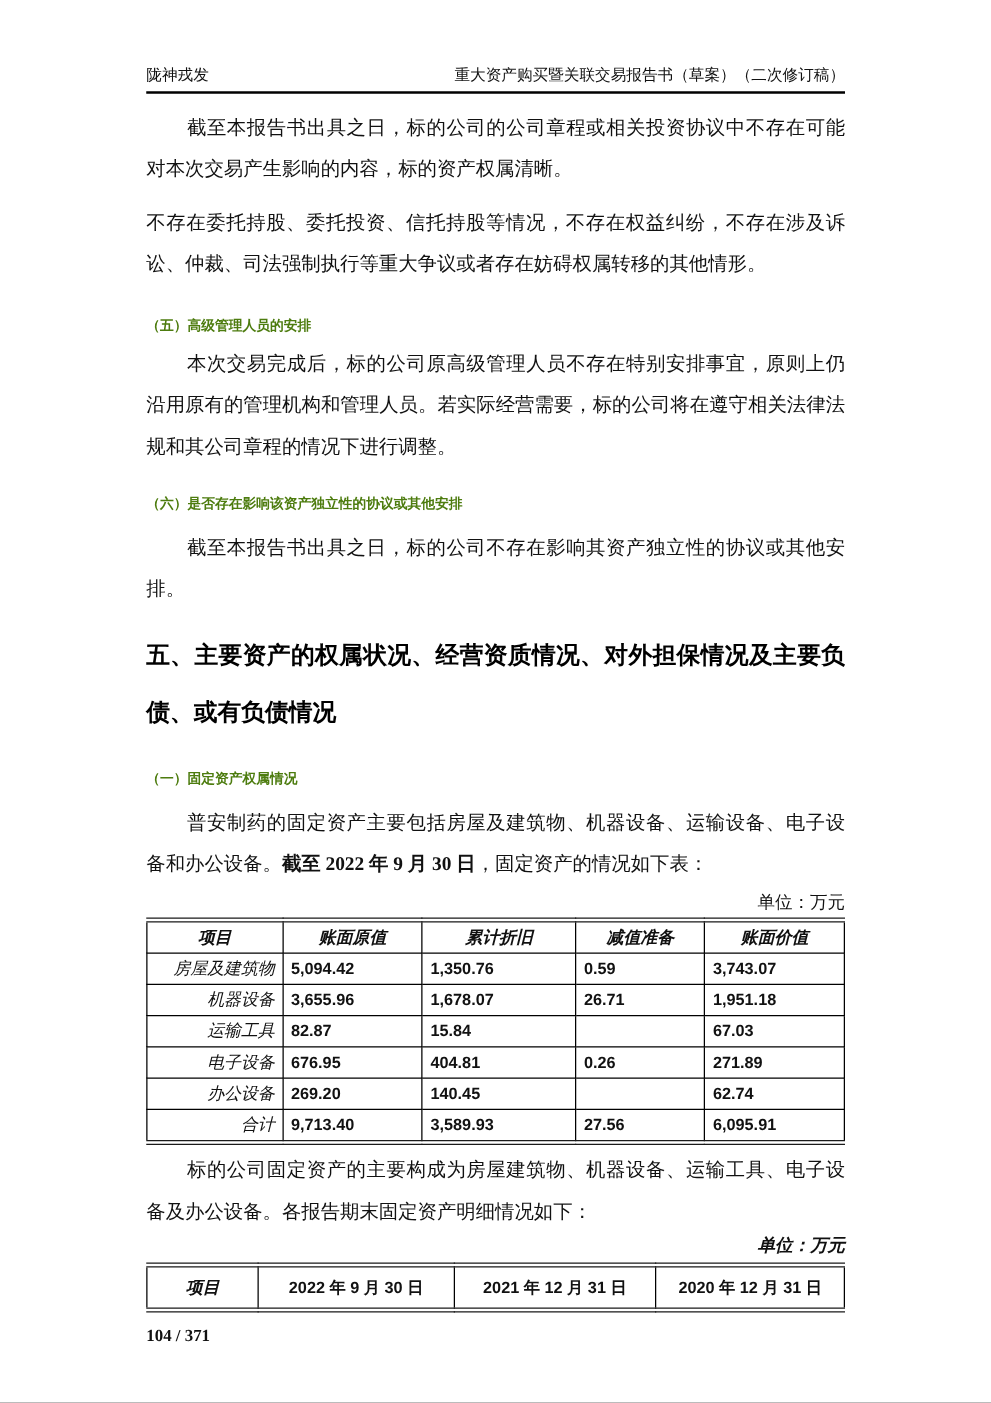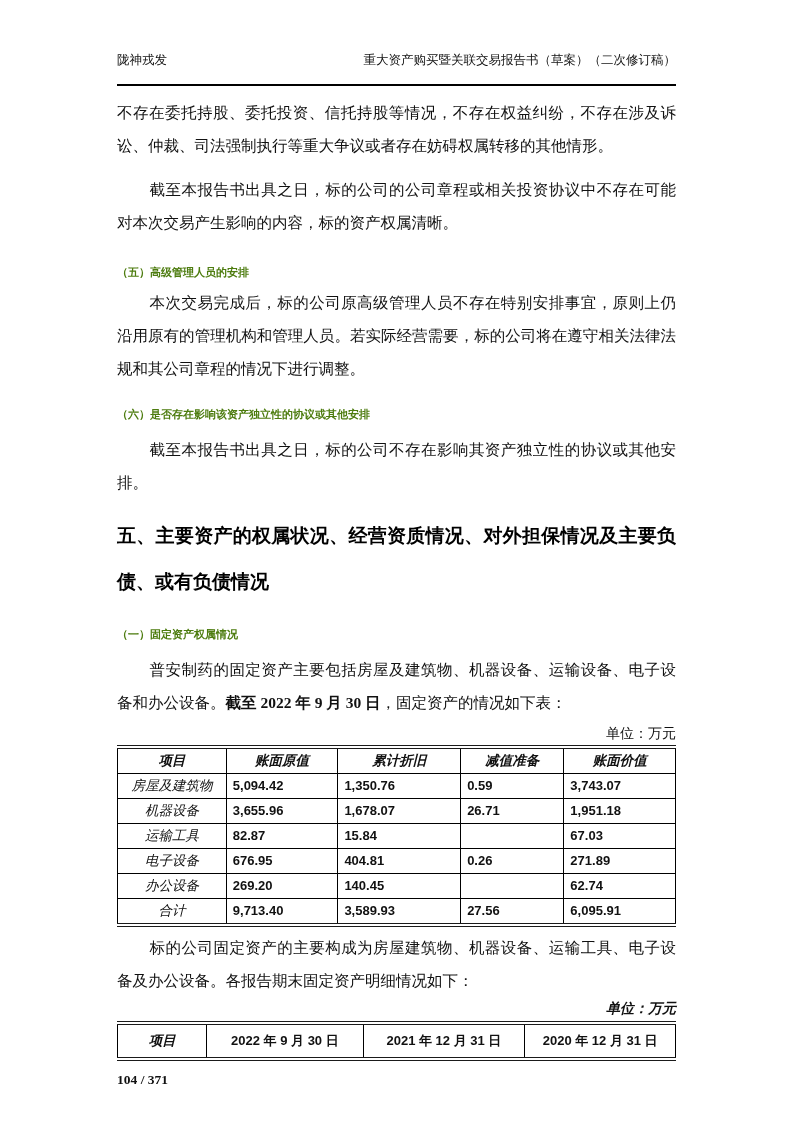--- a/index.html
+++ b/index.html
@@ -11,21 +11,21 @@
     box-sizing:border-box;
     padding:52px 117px 0 117px;
     font-family:"Liberation Serif","DejaVu Serif",serif;
     color:#111;
     overflow:hidden;
   }
   
   .doc-header {
     display:flex; justify-content:space-between; align-items:flex-end;
     font-size:12.5px; line-height:16px;
-    padding-bottom:16px;
+    padding-bottom:5px;
     border-bottom:2px solid #000;
   }
   
   .body-text {
     margin:11px 0 0 0;
     font-size:15.5px; line-height:33px;
     text-align:justify;
     text-indent:2.1em;
   }
   .body-text.no-indent { text-indent:0; margin-top:10px; }
@@ -62,21 +62,21 @@
   .period-table th {
     border:1px solid #000;
     height:22px; padding:1px 6px;
     font-size:13.5px; line-height:1.25;
     overflow:hidden; white-space:nowrap;
   }
   .asset-table th {
     font-weight:bold; font-style:italic; text-align:center;
   }
   .asset-table td.label {
-    font-style:italic; text-align:center;
+    font-style:italic; text-align:right;
   }
   .asset-table td.num {
     font-family:"Liberation Sans","DejaVu Sans",sans-serif;
     font-weight:bold; font-size:13px;
     text-align:left; padding-right:9px;
   }
   .period-table th { height:30px; font-weight:bold; text-align:center; }
   .period-table th.item-col { font-style:italic; }
   .period-table th.date-col {
     font-family:"Liberation Sans","DejaVu Sans",sans-serif; font-size:13px;
@@ -92,23 +92,23 @@
 </head>
 <body>
 
 <div class="page">
 
   <div class="doc-header">
     <span>陇神戎发</span>
     <span>重大资产购买暨关联交易报告书（草案）（二次修订稿）</span>
   </div>
 
+  <p class="body-text">截至本报告书出具之日，标的公司的公司章程或相关投资协议中不存在可能对本次交易产生影响的内容，标的资产权属清晰。</p>
+
   <p class="body-text no-indent">不存在委托持股、委托投资、信托持股等情况，不存在权益纠纷，不存在涉及诉讼、仲裁、司法强制执行等重大争议或者存在妨碍权属转移的其他情形。</p>
-
-  <p class="body-text">截至本报告书出具之日，标的公司的公司章程或相关投资协议中不存在可能对本次交易产生影响的内容，标的资产权属清晰。</p>
 
   <h3 class="h-sub">（五）高级管理人员的安排</h3>
 
   <p class="body-text" style="margin-top:1px">本次交易完成后，标的公司原高级管理人员不存在特别安排事宜，原则上仍沿用原有的管理机构和管理人员。若实际经营需要，标的公司将在遵守相关法律法规和其公司章程的情况下进行调整。</p>
 
   <h3 class="h-sub tight">（六）是否存在影响该资产独立性的协议或其他安排</h3>
 
   <p class="body-text" style="margin-top:6px">截至本报告书出具之日，标的公司不存在影响其资产独立性的协议或其他安排。</p>
 
   <h2 class="h-chapter">五、主要资产的权属状况、经营资质情况、对外担保情况及主要负债、或有负债情况</h2>

